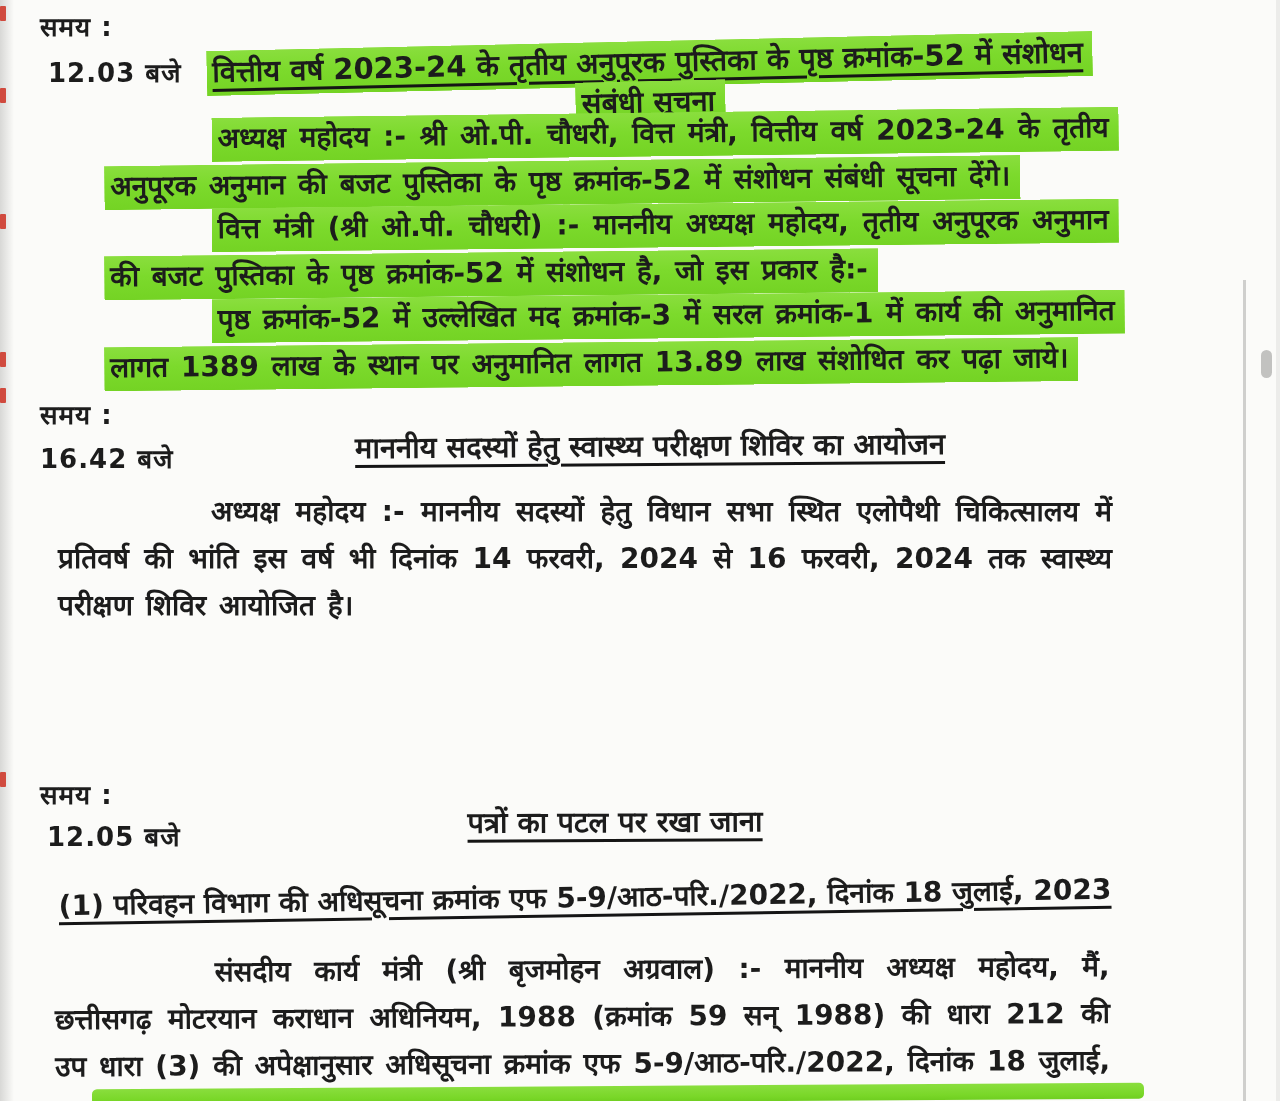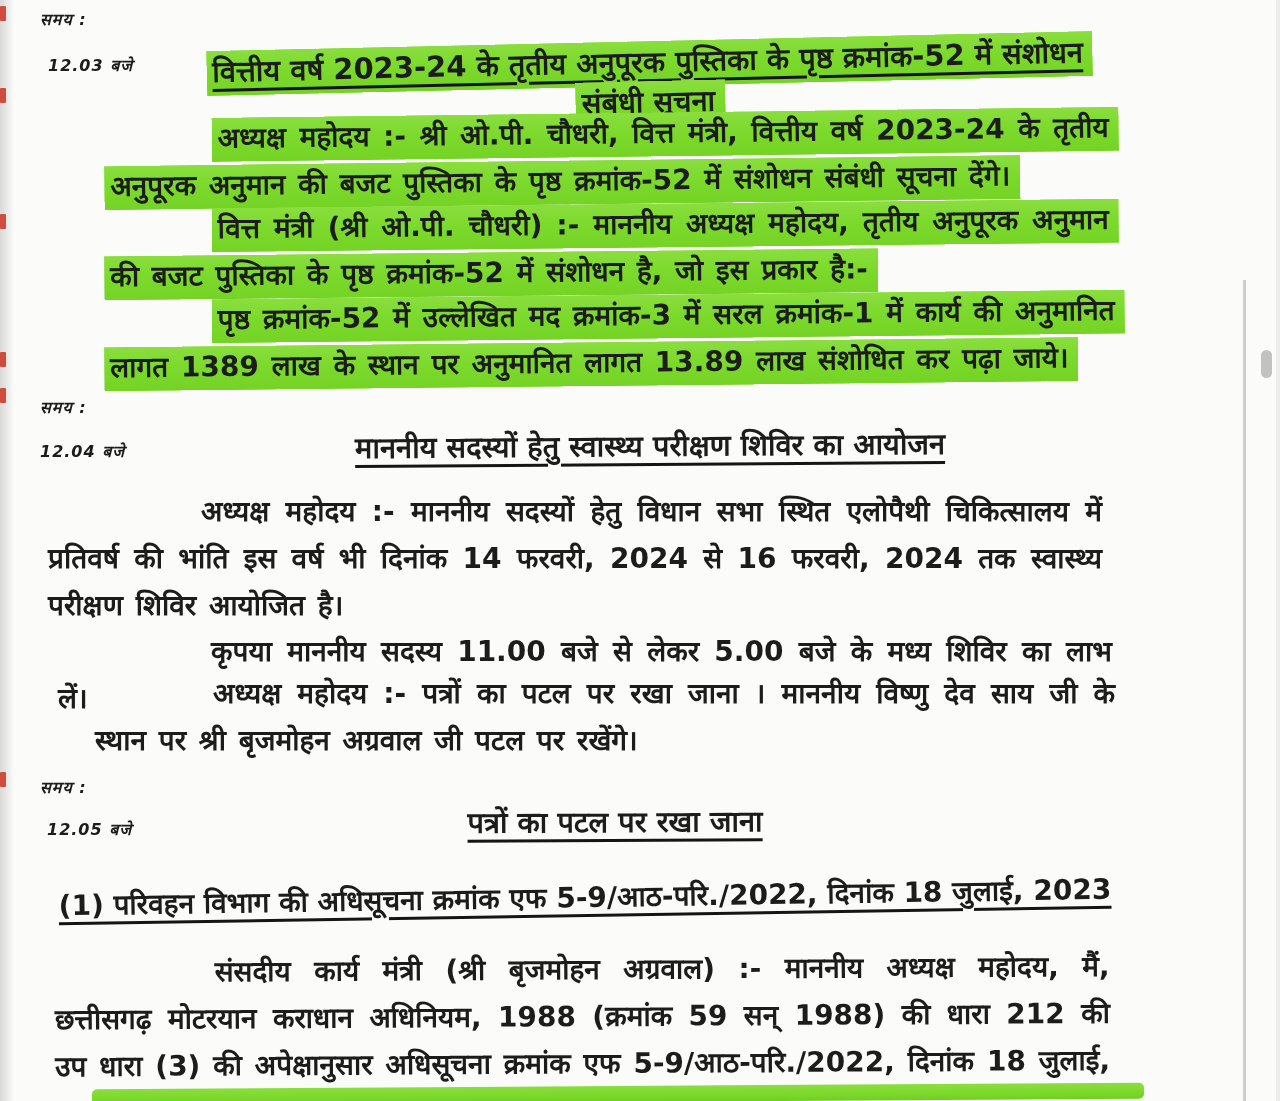--- a/index.html
+++ b/index.html
@@ -27,21 +27,21 @@
   }
   .right-edge {
     position:absolute; left:1276px; top:0; width:4px; height:100%;
     background:#ececea;
   }
   .scroll-thumb {
     position:absolute; left:1261px; top:350px; width:11px; height:28px;
     background:#c2c2c0; border-radius:6px;
   }
   
-  .time-label,.time-value { position:absolute; font-size:16px; letter-spacing:1px;font-style:italic; }
+  .time-label,.time-value { position:absolute; font-size:26px; letter-spacing:1px; }
   .heading {
     position:absolute; text-align:center; font-size:29px; line-height:40px;
   }
   .underlined {
     text-decoration:underline; text-decoration-thickness:3px;
     text-decoration-color:#151515; text-underline-offset:7px;
   }
   .para {
     position:absolute; font-size:28px; line-height:47px;
     text-align:justify; word-spacing:3px;
@@ -85,29 +85,27 @@
 
   <p class="para" style="left:104px; top:201px; width:1015px; text-indent:108px; transform:rotate(-0.6deg)">
     <span class="hl">वित्त मंत्री (श्री ओ.पी. चौधरी) :- माननीय अध्यक्ष महोदय, तृतीय अनुपूरक अनुमान की बजट पुस्तिका के पृष्ठ क्रमांक-52 में संशोधन है, जो इस प्रकार है:-</span>
   </p>
 
   <p class="para" style="left:104px; top:292px; width:1015px; text-indent:108px; transform:rotate(-0.6deg)">
     <span class="hl">पृष्ठ क्रमांक-52 में उल्लेखित मद क्रमांक-3 में सरल क्रमांक-1 में कार्य की अनुमानित लागत 1389 लाख के स्थान पर अनुमानित लागत 13.89 लाख संशोधित कर पढ़ा जाये।</span>
   </p>
 
   <div class="time-label" style="left:40px; top:396px">समय :</div>
-  <div class="time-value" style="left:40px; top:440px">12.04 बजे</div>
+  <div class="time-value" style="left:40px; top:440px">16.42 बजे</div>
 
   <div class="heading underlined" style="left:185px; top:426px; width:930px; transform:rotate(-0.4deg)">माननीय सदस्यों हेतु स्वास्थ्य परीक्षण शिविर का आयोजन</div>
 
-  <p class="para" style="left:48px; top:488px; width:1054px; text-indent:153px">अध्यक्ष महोदय :- माननीय सदस्यों हेतु विधान सभा स्थित एलोपैथी चिकित्सालय में प्रतिवर्ष की भांति इस वर्ष भी दिनांक 14 फरवरी, 2024 से 16 फरवरी, 2024 तक स्वास्थ्य परीक्षण शिविर आयोजित है।</p>
+  <p class="para" style="left:58px; top:488px; width:1054px; text-indent:153px">अध्यक्ष महोदय :- माननीय सदस्यों हेतु विधान सभा स्थित एलोपैथी चिकित्सालय में प्रतिवर्ष की भांति इस वर्ष भी दिनांक 14 फरवरी, 2024 से 16 फरवरी, 2024 तक स्वास्थ्य परीक्षण शिविर आयोजित है।</p>
 
-  <p class="para" style="left:58px; top:628px; width:1054px; text-indent:153px">कृपया माननीय सदस्य 11.00 बजे से लेकर 5.00 बजे के मध्य शिविर का लाभ लें।</p>
 
-  <p class="para" style="left:95px; top:670px; width:1020px; text-indent:118px">अध्यक्ष महोदय :- पत्रों का पटल पर रखा जाना । माननीय विष्णु देव साय जी के स्थान पर श्री बृजमोहन अग्रवाल जी पटल पर रखेंगे।</p>
 
   <div class="time-label" style="left:40px; top:776px">समय :</div>
   <div class="time-value" style="left:47px; top:818px">12.05 बजे</div>
 
   <div class="heading underlined" style="left:150px; top:802px; width:930px; transform:rotate(-0.3deg)">पत्रों का पटल पर रखा जाना</div>
 
   <div class="heading underlined" style="left:58px; top:878px; width:1054px; font-size:28px; transform:rotate(-0.9deg)">(1) परिवहन विभाग की अधिसूचना क्रमांक एफ 5-9/आठ-परि./2022, दिनांक 18 जुलाई, 2023</div>
 
   <p class="para" style="left:55px; top:946px; width:1055px; text-indent:160px; transform:rotate(-0.35deg)">संसदीय कार्य मंत्री (श्री बृजमोहन अग्रवाल) :- माननीय अध्यक्ष महोदय, मैं, छत्तीसगढ़ मोटरयान कराधान अधिनियम, 1988 (क्रमांक 59 सन् 1988) की धारा 212 की उप धारा (3) की अपेक्षानुसार अधिसूचना क्रमांक एफ 5-9/आठ-परि./2022, दिनांक 18 जुलाई, 2023 पटल पर रखता हूँ।</p>
 

